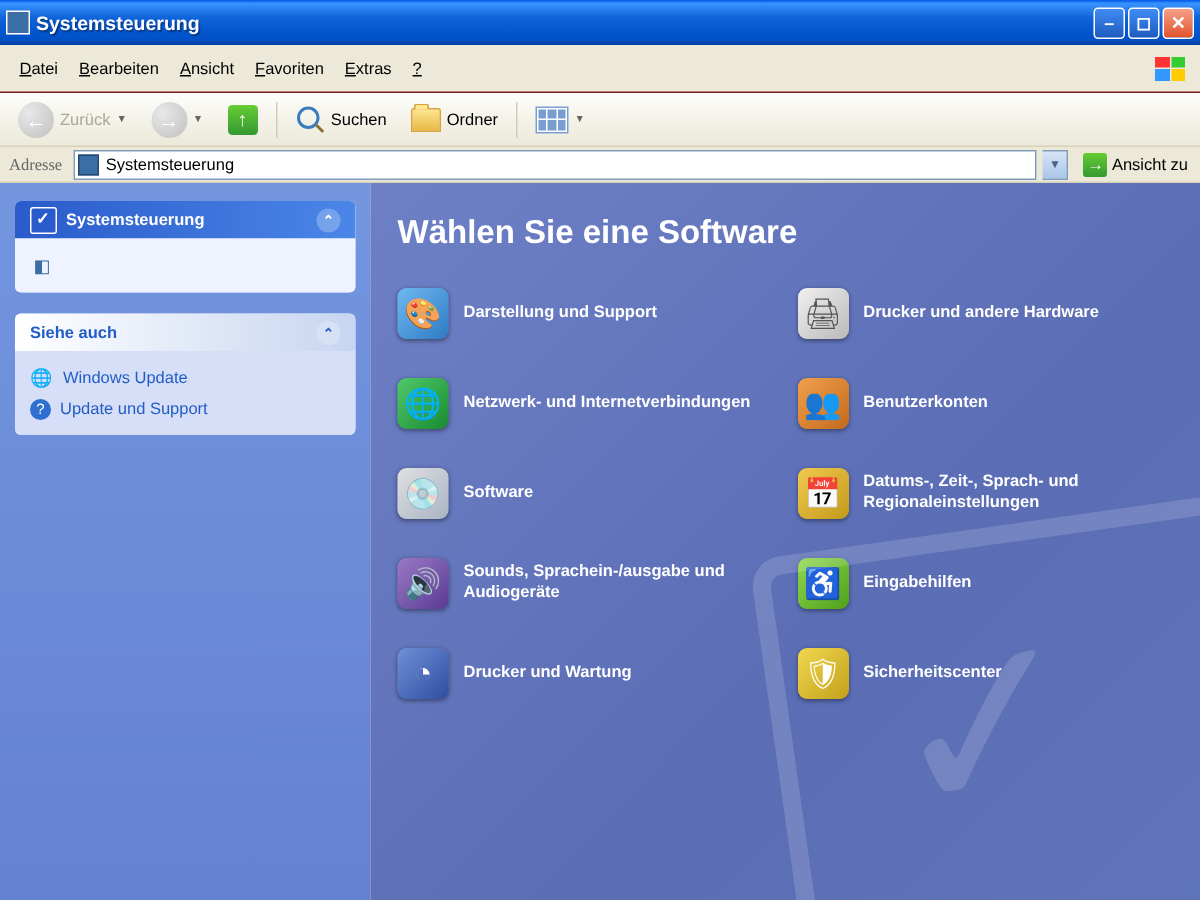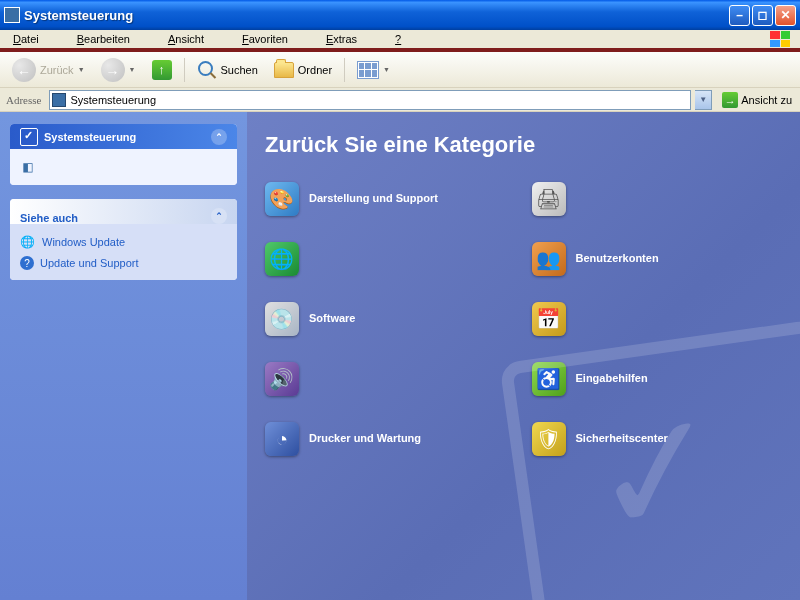--- a/index.html
+++ b/index.html
@@ -8,21 +8,21 @@
 
 .titlebar { height: 30px; background: linear-gradient(to bottom, #0058e6 0%, #3a93ff 8%, #0f62d8 40%, #0050c8 88%, #003fa0 100%); display: flex; align-items: center; padding: 0 4px; color: #fff; font-weight: bold; font-size: 13px; }
 .titlebar .ticon { width: 16px; height: 16px; margin-right: 4px; background: #3a6ea5; border: 1px solid #fff; display:inline-block; }
 .titlebar .title { flex: 1; text-shadow: 1px 1px 1px rgba(0,0,0,0.4); }
 .winbtns { display: flex; gap: 2px; }
 .winbtn { width: 21px; height: 21px; border-radius: 3px; border: 1px solid #fff; display: flex; align-items: center; justify-content: center; font-weight: bold; font-size: 12px; color: #fff; cursor: pointer; }
 .winbtn.min, .winbtn.max { background: linear-gradient(to bottom, #3f8cf3, #1e5bbf); }
 .winbtn.close { background: linear-gradient(to bottom, #f4a18a, #e3522b); }
 
 
-.menubar { height: 22px; background: #ece9d8; border-bottom: 4px solid #7f1d1d; display: flex; align-items: center; padding: 0 6px; gap: 24px; }
+.menubar { height: 32px; background: #ece9d8; border-bottom: 1px solid #7f1d1d; display: flex; align-items: center; padding: 0 6px; }
 .menubar .item { padding: 2px 7px; cursor: pointer; }
 .menubar .item u { text-decoration: underline; }
 .menubar .spacer { flex: 1; }
 .flag { width: 20px; height: 16px; margin-right: 4px; display: inline-grid; grid-template-columns: 1fr 1fr; grid-template-rows: 1fr 1fr; gap: 1px; }
 .flag span:nth-child(1){background:#f33;} .flag span:nth-child(2){background:#3c3;} .flag span:nth-child(3){background:#39f;} .flag span:nth-child(4){background:#fc0;}
 
 
 .toolbar { height: 36px; background: linear-gradient(to bottom, #fdfdfb, #ece9d8); border-bottom: 1px solid #d8d2bd; display: flex; align-items: center; padding: 0 6px; gap: 4px; }
 .tbtn { display: flex; align-items: center; gap: 4px; padding: 2px 6px; border-radius: 3px; cursor: pointer; color: #aca899; }
 .tbtn.enabled { color: #000; }
@@ -50,21 +50,21 @@
 .go-icon { width:16px; height:16px; background:linear-gradient(to bottom,#6c3,#393); border-radius:2px; display:flex; align-items:center; justify-content:center; color:#fff; font-size:11px; }
 
 
 .main { display:flex; height: calc(600px - 30px - 22px - 36px - 24px); }
 
 
 .sidebar { width: 247px; background: linear-gradient(to bottom, #7396df 0%, #6480d2 100%); padding: 12px 10px; display:flex; flex-direction:column; gap:14px; }
 .sidepanel { border-radius: 4px; overflow:hidden; background:#eff3ff; }
 .sidepanel .hdr { height:25px; display:flex; align-items:center; padding:0 10px; font-weight:bold; font-size:11px; cursor:pointer; }
 .sidepanel.primary .hdr { background:linear-gradient(to right,#2a5bca,#4b86e8); color:#fff; }
-.sidepanel.secondary .hdr { background:linear-gradient(to right,#fff,#c7d5f0); color:#215dc6;align-items:flex-end; }
+.sidepanel.secondary .hdr { background:linear-gradient(to right,#fff,#c7d5f0); color:#215dc6; }
 .sidepanel .hdr .caret { margin-left:auto; width:16px; height:16px; border-radius:50%; display:flex; align-items:center; justify-content:center; font-size:9px; }
 .sidepanel.primary .hdr .caret { background:rgba(255,255,255,0.25); color:#fff; }
 .sidepanel.secondary .hdr .caret { background:#d7e1f5; color:#215dc6; }
 .sidepanel .body { background:#d6dff7; padding:10px 10px; display:flex; flex-direction:column; gap:6px; }
 .sidepanel.primary .body { background:#eff3ff; }
 .sidelink { display:flex; align-items:center; gap:6px; color:#215dc6; cursor:pointer; }
 .sl-icon { width:16px; height:16px; display:flex; align-items:center; justify-content:center; font-size:12px; }
 .hdr-icon { width:18px; height:18px; margin-right:6px; background:#2a5bca; border:1px solid #fff; border-radius:2px; position:relative; }
 .hdr-icon:after { content:'✓'; position:absolute; color:#fff; font-size:11px; left:3px; top:0; }
 
@@ -197,45 +197,49 @@
         <div class="sidelink">
           <span class="sl-icon" style="background:#2e6fd0;color:#fff;border-radius:50%;width:14px;height:14px;font-size:10px;">?</span>
           <span>Update und Support</span>
         </div>
       </div>
     </div>
   </div>
 
   <div class="content">
     <div class="bg-deco"></div>
-    <h1>Zurück Sie eine Kategorie</h1>
+    <h1>Wählen Sie eine Software</h1>
     <div class="catgrid">
       <div class="cat">
         <div class="caticon ic-appearance">🎨</div>
         <div class="catlabel">Darstellung und Support</div>
       </div>
       <div class="cat">
         <div class="caticon ic-printers">🖨</div>
+        <div class="catlabel">Drucker und andere Hardware</div>
       </div>
       <div class="cat">
         <div class="caticon ic-network">🌐</div>
+        <div class="catlabel">Netzwerk- und Internetverbindungen</div>
       </div>
       <div class="cat">
         <div class="caticon ic-users">👥</div>
         <div class="catlabel">Benutzerkonten</div>
       </div>
       <div class="cat">
         <div class="caticon ic-software">💿</div>
         <div class="catlabel">Software</div>
       </div>
       <div class="cat">
         <div class="caticon ic-date">📅</div>
+        <div class="catlabel">Datums-, Zeit-, Sprach- und Regionaleinstellungen</div>
       </div>
       <div class="cat">
         <div class="caticon ic-sounds">🔊</div>
+        <div class="catlabel">Sounds, Sprachein-/ausgabe und Audiogeräte</div>
       </div>
       <div class="cat">
         <div class="caticon ic-access">♿</div>
         <div class="catlabel">Eingabehilfen</div>
       </div>
       <div class="cat">
         <div class="caticon ic-perf">◔</div>
         <div class="catlabel">Drucker und Wartung</div>
       </div>
       <div class="cat">

